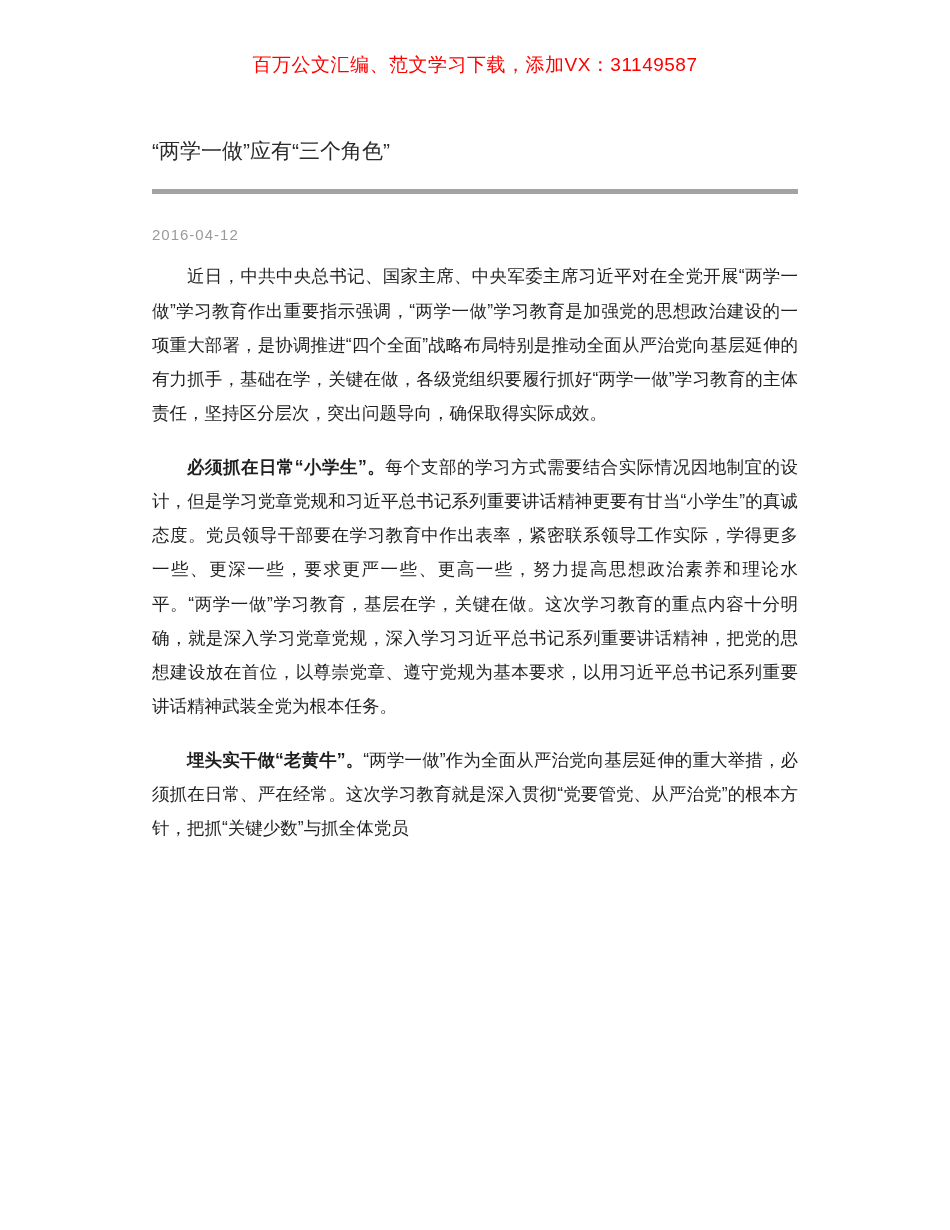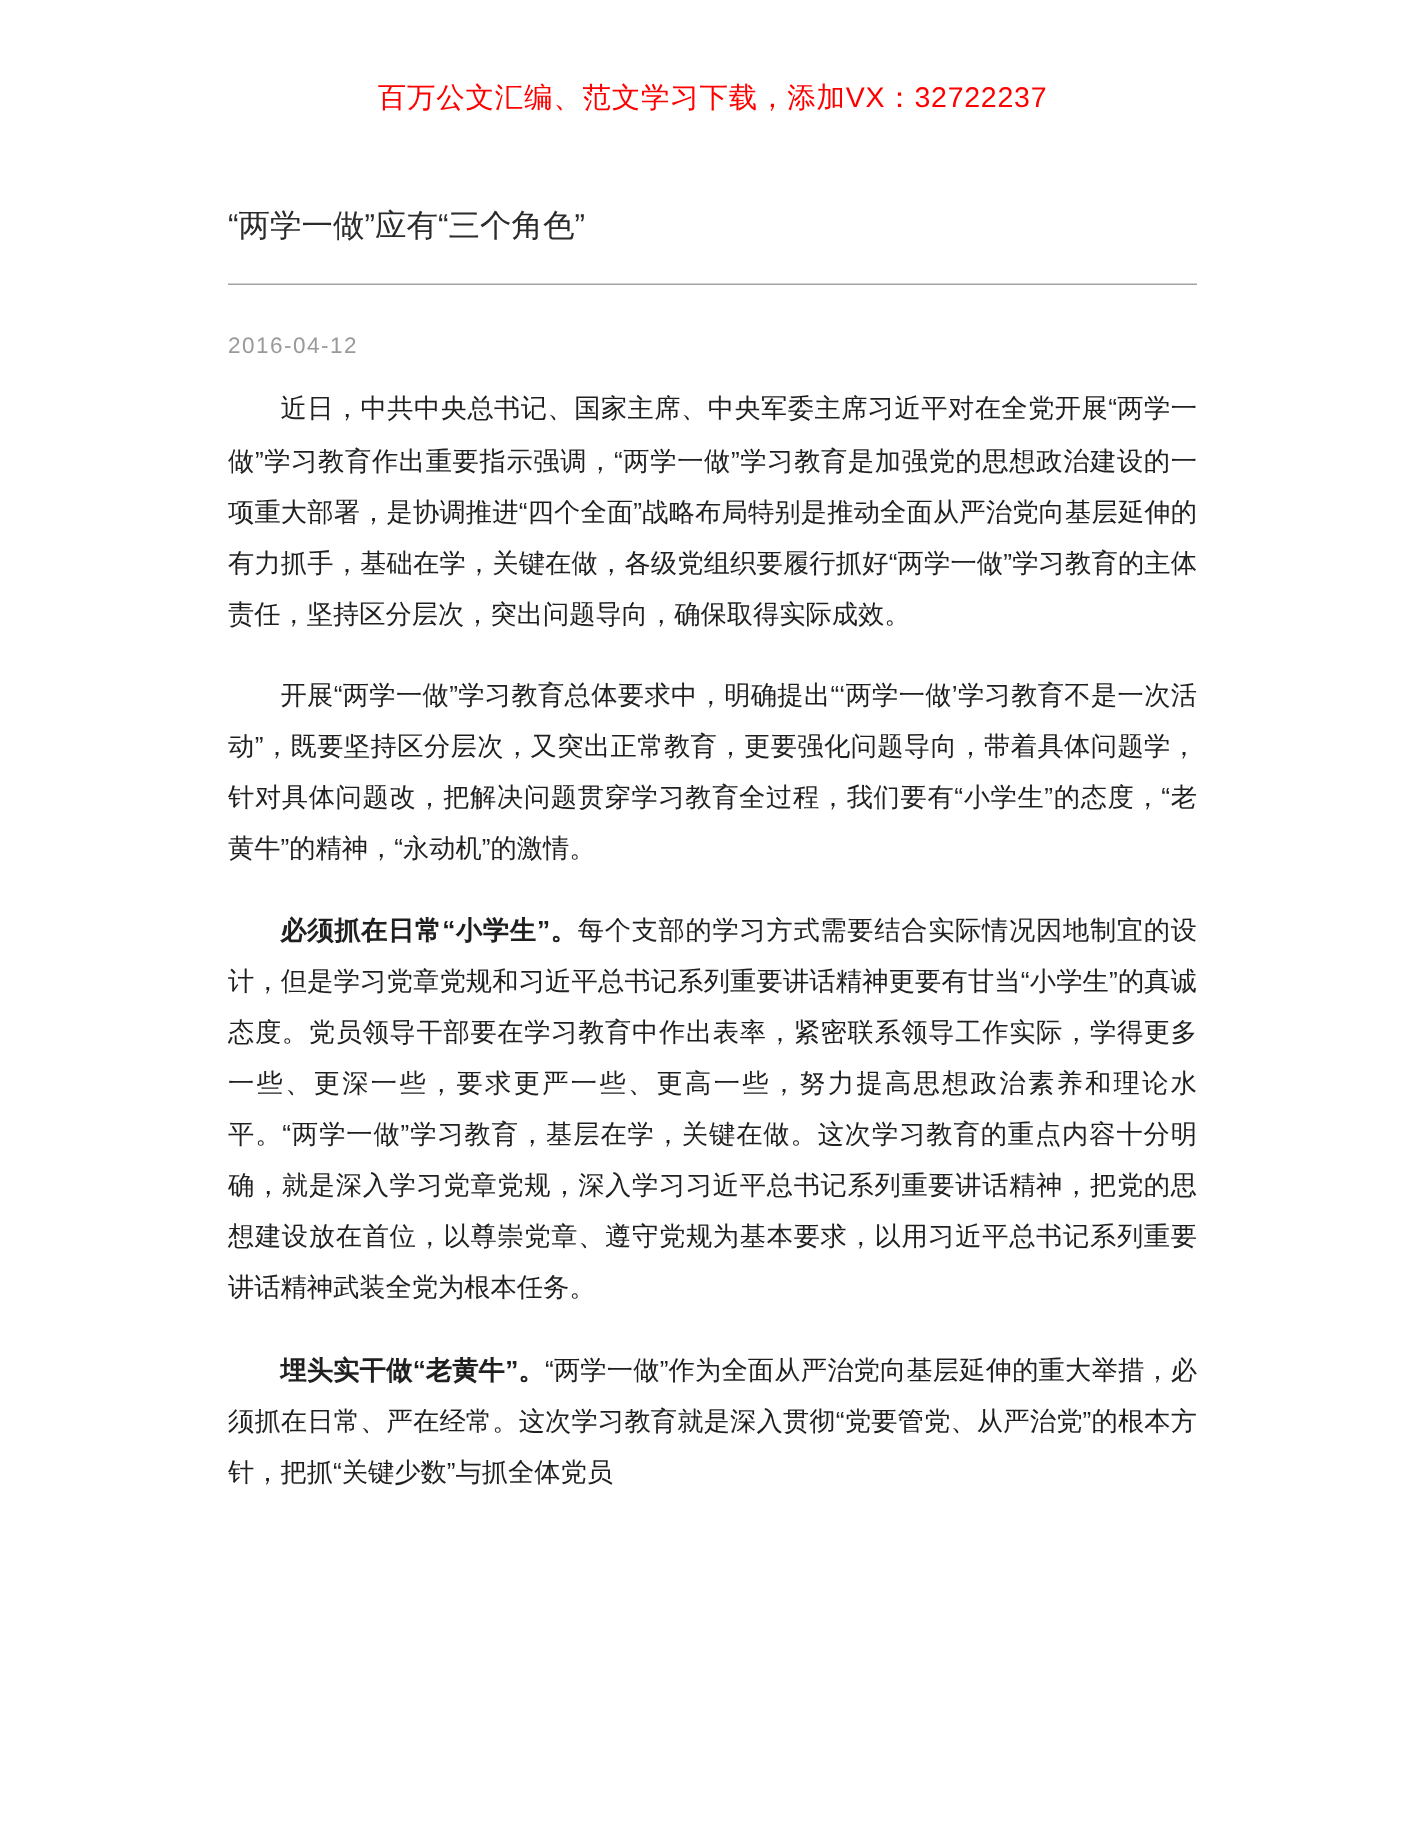--- a/index.html
+++ b/index.html
@@ -28,21 +28,21 @@
     font-size: 19px;
     letter-spacing: 0.5px;
     padding-top: 52px;
     padding-bottom: 10px;
     font-family: "Liberation Sans", "DejaVu Sans", sans-serif;
     white-space: nowrap;
   }
   .title-block {
     margin-top: 48px;
     padding-bottom: 24px;
-    border-bottom: 1px solid #a3a3a3;
+    border-bottom: 5px solid #a3a3a3;
   }
   .doc-title {
     font-size: 21px;
     color: #2b2b2b;
     font-weight: normal;
     margin: 0;
     line-height: 1.4;
   }
   .doc-date {
     margin-top: 32px;
@@ -64,36 +64,33 @@
   }
   .para strong {
     font-weight: bold;
   }
 </style>
 </head>
 <body>
 
 <div class="page">
 
-  <div class="promo-banner">百万公文汇编、范文学习下载，添加VX：32722237</div>
+  <div class="promo-banner">百万公文汇编、范文学习下载，添加VX：31149587</div>
 
   <div class="title-block">
     <h1 class="doc-title">“两学一做”应有“三个角色”</h1>
   </div>
 
   <div class="doc-date">2016-04-12</div>
 
   <div class="body-content">
     <p class="para">
       <strong></strong><span>近日，中共中央总书记、国家主席、中央军委主席习近平对在全党开展“两学一做”学习教育作出重要指示强调，“两学一做”学习教育是加强党的思想政治建设的一项重大部署，是协调推进“四个全面”战略布局特别是推动全面从严治党向基层延伸的有力抓手，基础在学，关键在做，各级党组织要履行抓好“两学一做”学习教育的主体责任，坚持区分层次，突出问题导向，确保取得实际成效。</span>
     </p>
     <p class="para">
-      <strong></strong><span>开展“两学一做”学习教育总体要求中，明确提出“‘两学一做’学习教育不是一次活动”，既要坚持区分层次，又突出正常教育，更要强化问题导向，带着具体问题学，针对具体问题改，把解决问题贯穿学习教育全过程，我们要有“小学生”的态度，“老黄牛”的精神，“永动机”的激情。</span>
-    </p>
-    <p class="para">
       <strong>必须抓在日常“小学生”。</strong><span>每个支部的学习方式需要结合实际情况因地制宜的设计，但是学习党章党规和习近平总书记系列重要讲话精神更要有甘当“小学生”的真诚态度。党员领导干部要在学习教育中作出表率，紧密联系领导工作实际，学得更多一些、更深一些，要求更严一些、更高一些，努力提高思想政治素养和理论水平。“两学一做”学习教育，基层在学，关键在做。这次学习教育的重点内容十分明确，就是深入学习党章党规，深入学习习近平总书记系列重要讲话精神，把党的思想建设放在首位，以尊崇党章、遵守党规为基本要求，以用习近平总书记系列重要讲话精神武装全党为根本任务。</span>
     </p>
     <p class="para">
       <strong>埋头实干做“老黄牛”。</strong><span>“两学一做”作为全面从严治党向基层延伸的重大举措，必须抓在日常、严在经常。这次学习教育就是深入贯彻“党要管党、从严治党”的根本方针，把抓“关键少数”与抓全体党员</span>
     </p>
   </div>
 
 </div>
 
 </body></html>

